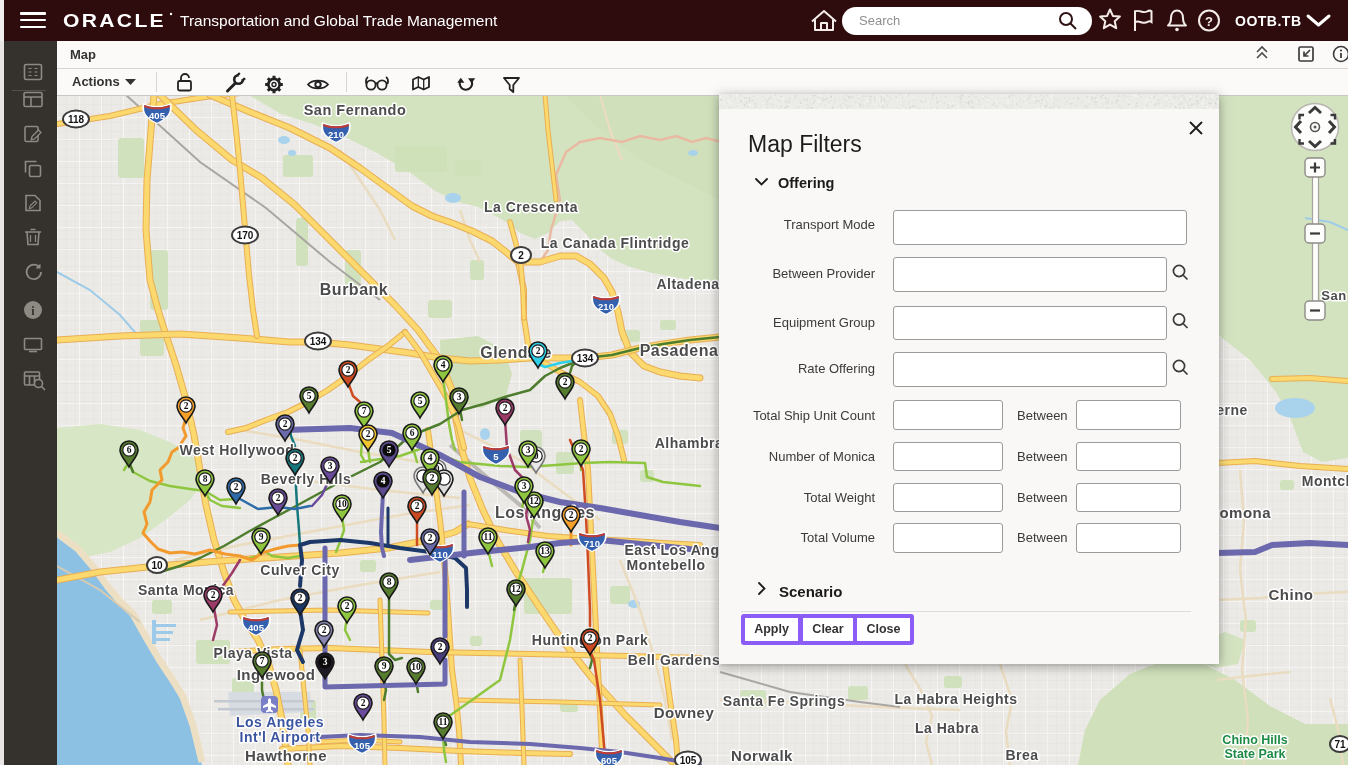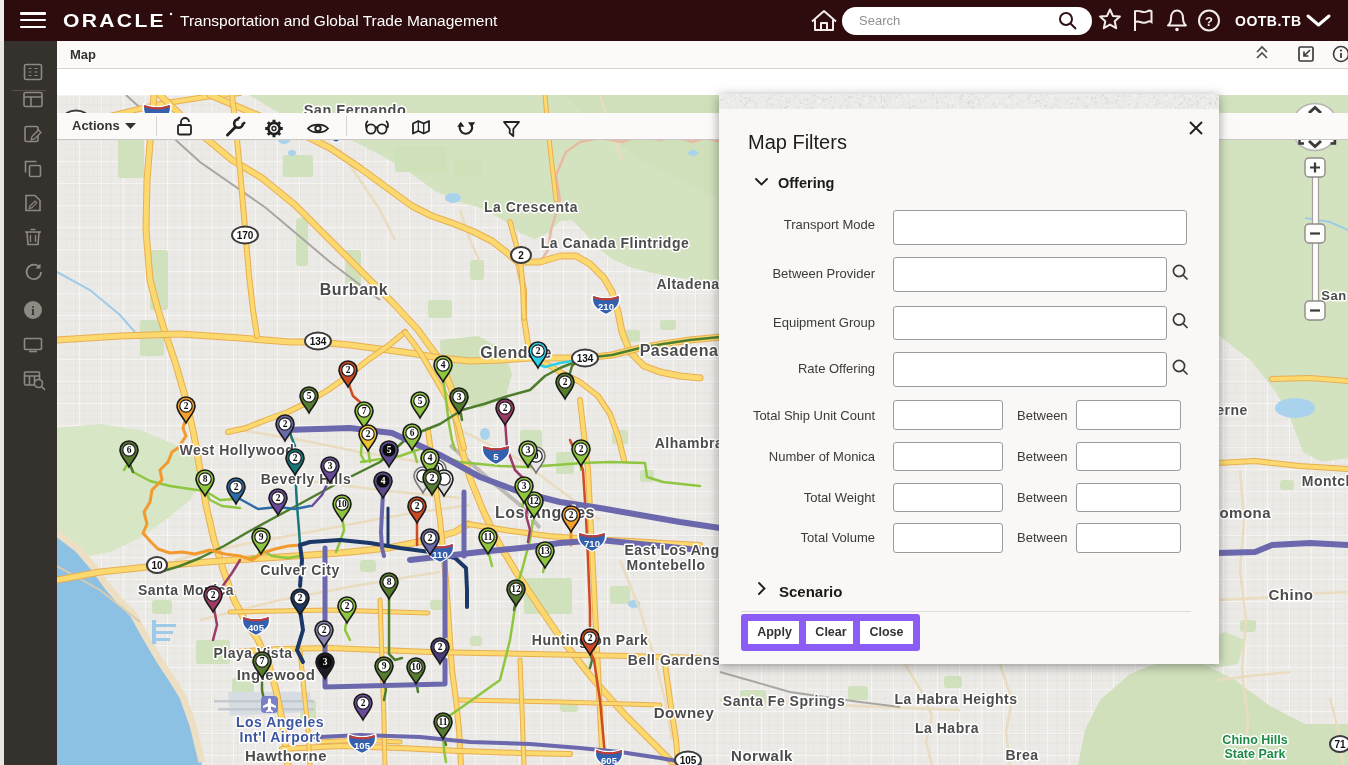--- a/index.html
+++ b/index.html
@@ -6,35 +6,35 @@
 #app{position:relative;width:1348px;height:765px;}
 #topbar{position:absolute;left:0;top:0;width:1348px;height:41px;background:#2e0c0e;}
 #topbar .edge{position:absolute;left:0;top:0;width:4px;height:41px;background:#f0eeec;}
 #burger{position:absolute;left:20px;top:12px;width:26px;height:17px;}
 #burger div{height:2.6px;background:#fff;margin-bottom:4.2px;border-radius:1px;}
 #search{position:absolute;left:842px;top:7px;width:250px;height:28px;background:#fff;border-radius:14px;}
 #search span{position:absolute;left:17px;top:6px;font-size:13px;color:#8f8f8f;}
 #ootb{position:absolute;left:1235px;top:13px;color:#fff;font-size:14px;font-weight:bold;letter-spacing:.5px;}
 #tabrow{position:absolute;left:57px;top:41px;width:1291px;height:27px;background:#fbfaf9;border-bottom:1px solid #d6d3d0;}
 #tabrow .t{position:absolute;left:13px;top:6px;font-size:13px;font-weight:bold;color:#333;}
-#toolbar{position:absolute;left:57px;top:69px;width:1291px;height:26px;background:#fbfaf9;border-bottom:1px solid #c9c6c3;margin-top:44px;}
+#toolbar{position:absolute;left:57px;top:69px;width:1291px;height:26px;background:#fbfaf9;border-bottom:1px solid #c9c6c3;}
 #actions{position:absolute;left:15px;top:5px;font-size:13px;font-weight:bold;color:#333;}
 .vsep{position:absolute;top:3px;width:1px;height:20px;background:#d8d5d2;}
 #sidebar{position:absolute;left:0;top:41px;width:57px;height:724px;background:#35312d;}
 #sidebar .edge{position:absolute;left:0;top:0;width:4px;height:724px;background:#e8e6e4;}
 #sbdiv{position:absolute;left:12px;top:49px;width:34px;height:1px;background:#55504b;}
 #map{position:absolute;left:57px;top:95px;width:1291px;height:670px;overflow:hidden;}
 #panel{position:absolute;left:719px;top:94px;width:500px;height:570px;background:#f9f8f6;box-shadow:0 2px 10px rgba(60,60,60,.5);}
 #ptex{position:absolute;left:0;top:0;width:500px;height:15px;background:#ebebe8;}
-#ptitle{position:absolute;left:29px;top:37px;font-size:20px;color:#1c1c1c;}
+#ptitle{position:absolute;left:29px;top:37px;font-size:23px;color:#1c1c1c;}
 .sechead{position:absolute;font-size:14.5px;font-weight:bold;color:#1a1a1a;}
 .plabel{position:absolute;width:156px;text-align:right;font-size:13px;color:#3a3a3a;}
 .pinput{position:absolute;background:#fff;border:1px solid #9b9b9b;border-radius:3px;}
 .between{position:absolute;font-size:13px;color:#3a3a3a;}
-.pbtn{position:absolute;top:520px;height:23px;border:7px solid #8b5cf6;border-radius:3px;background:#fff;font-size:12.5px;font-weight:bold;color:#333;text-align:center;line-height:23px;}
+.pbtn{position:absolute;top:520px;height:23px;border:4px solid #8b5cf6;border-radius:3px;background:#fff;font-size:12.5px;font-weight:bold;color:#333;text-align:center;line-height:23px;}
 </style>
 </head>
 <body>
 <div id="app">
 <div id="map"><svg id="mapsvg" width="1291" height="670" viewBox="0 0 1291 670">
 <defs>
 <pattern id="grid" width="9" height="9" patternUnits="userSpaceOnUse">
  <rect width="9" height="9" fill="none"></rect>
  <path d="M0,0H9 M0,0V9" stroke="#dedbd6" stroke-width="1"></path>
 </pattern>

